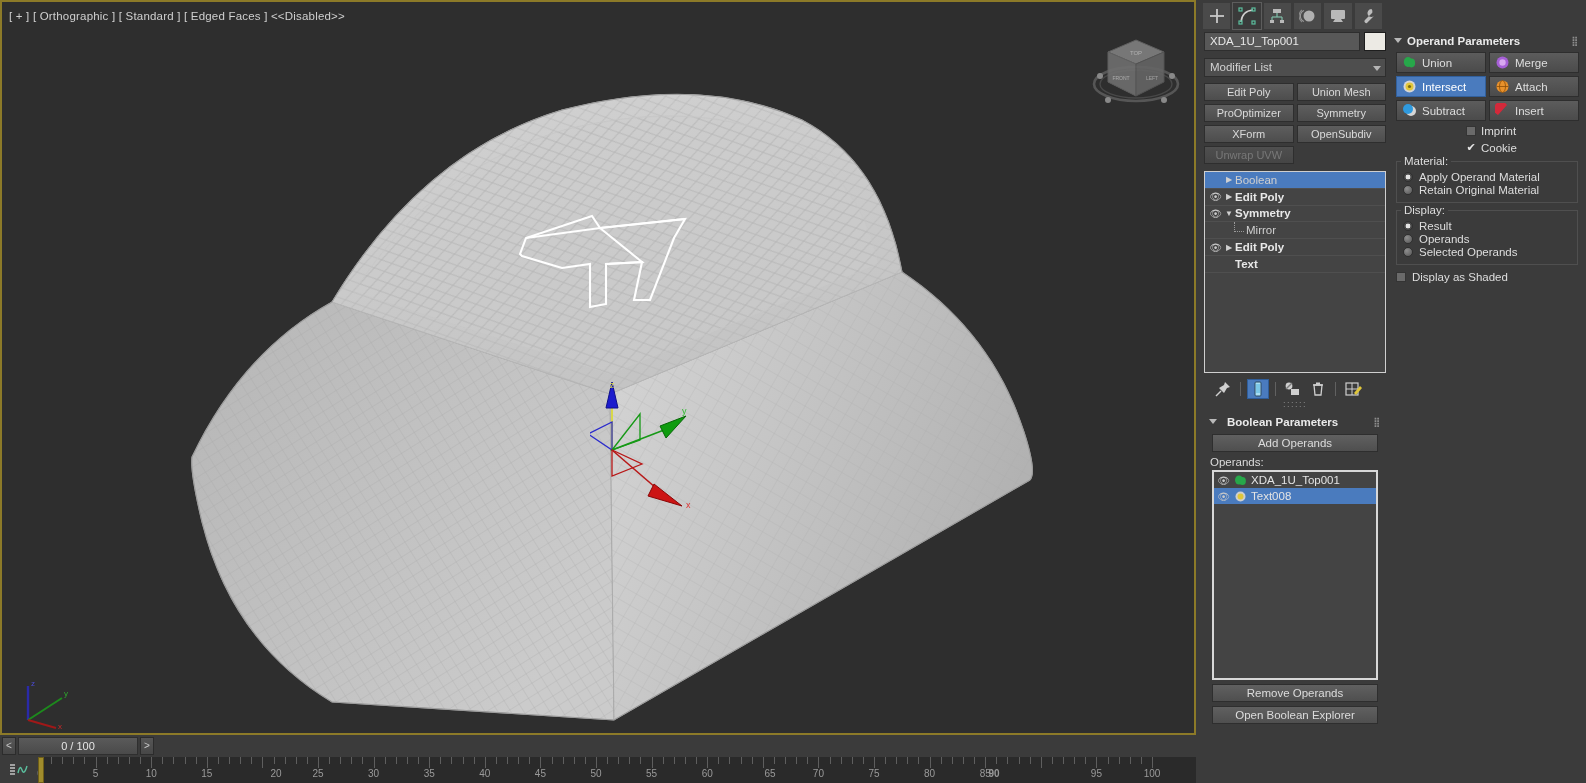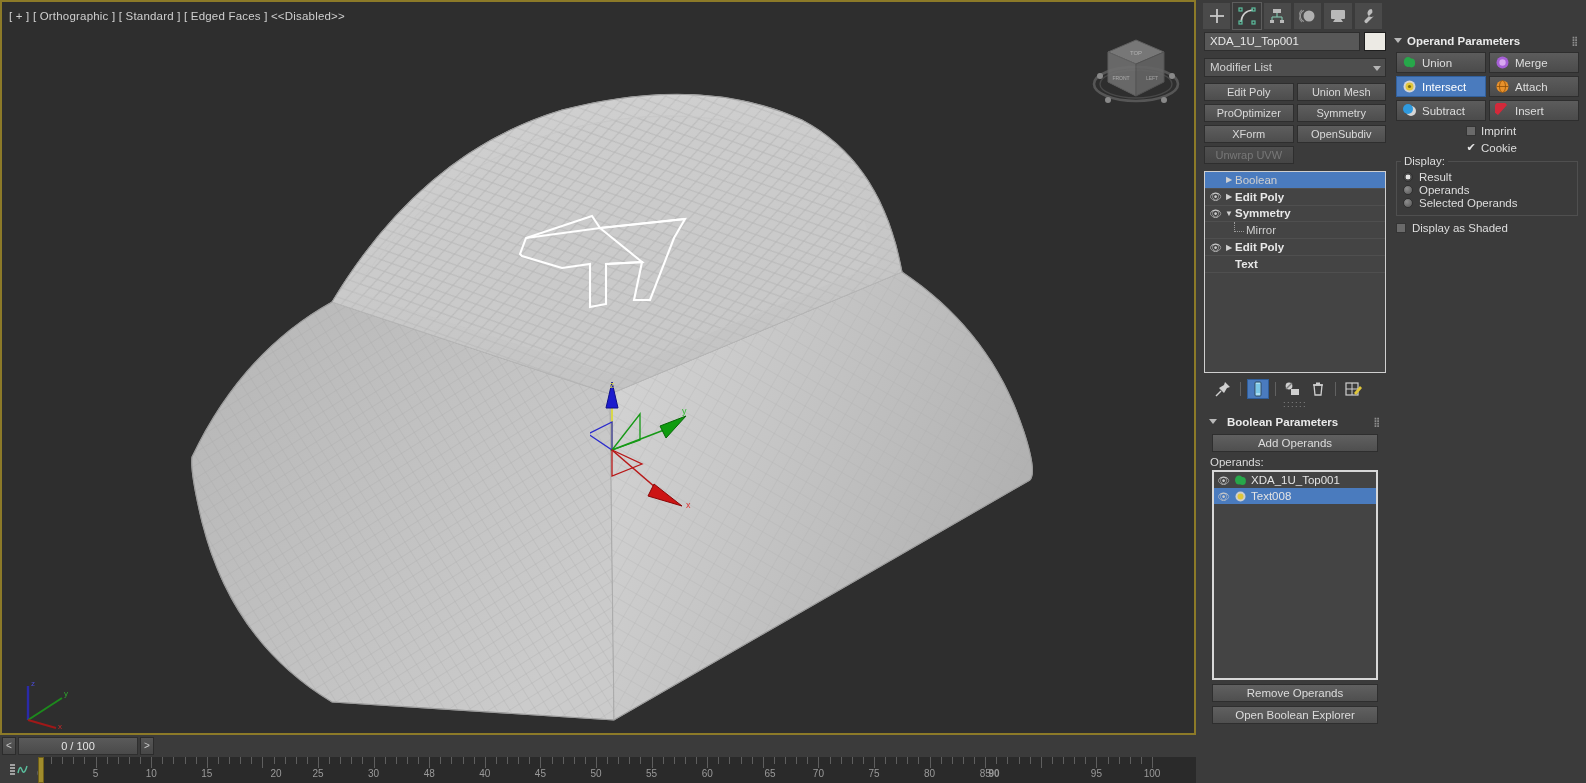--- a/index.html
+++ b/index.html
@@ -379,21 +379,21 @@
         <div class="tick minor" style="left: 302.24px;"></div>
         <div class="tick minor" style="left: 313.36px;"></div>
         <div class="tick minor" style="left: 324.48px;"></div>
         <div class="tick major" style="left: 335.6px;"></div>
         <div class="tick-lbl" style="left: 335.6px;">30</div>
         <div class="tick minor" style="left: 346.72px;"></div>
         <div class="tick minor" style="left: 357.84px;"></div>
         <div class="tick minor" style="left: 368.96px;"></div>
         <div class="tick minor" style="left: 380.08px;"></div>
         <div class="tick major" style="left: 391.2px;"></div>
-        <div class="tick-lbl" style="left: 391.2px;">48</div>
+        <div class="tick-lbl" style="left: 391.2px;">35</div>
         <div class="tick minor" style="left: 402.32px;"></div>
         <div class="tick minor" style="left: 413.44px;"></div>
         <div class="tick minor" style="left: 424.56px;"></div>
         <div class="tick minor" style="left: 435.68px;"></div>
         <div class="tick major" style="left: 446.8px;"></div>
         <div class="tick-lbl" style="left: 446.8px;">40</div>
         <div class="tick minor" style="left: 457.92px;"></div>
         <div class="tick minor" style="left: 469.04px;"></div>
         <div class="tick minor" style="left: 480.16px;"></div>
         <div class="tick minor" style="left: 491.28px;"></div>
@@ -706,20 +706,31 @@
 
       <div class="chk-row">
         <span class="chkbox"></span>
         <span>Imprint</span>
       </div>
       <div class="chk-row">
         <span class="chk-mark">✔</span>
         <span>Cookie</span>
       </div>
 
+      <div class="group">
+        <div class="group-title">Material:</div>
+        <div class="radio-row">
+          <span class="radio on"></span>
+          <span>Apply Operand Material</span>
+        </div>
+        <div class="radio-row">
+          <span class="radio"></span>
+          <span>Retain Original Material</span>
+        </div>
+      </div>
 
       <div class="group">
         <div class="group-title">Display:</div>
         <div class="radio-row">
           <span class="radio on"></span>
           <span>Result</span>
         </div>
         <div class="radio-row">
           <span class="radio"></span>
           <span>Operands</span>

